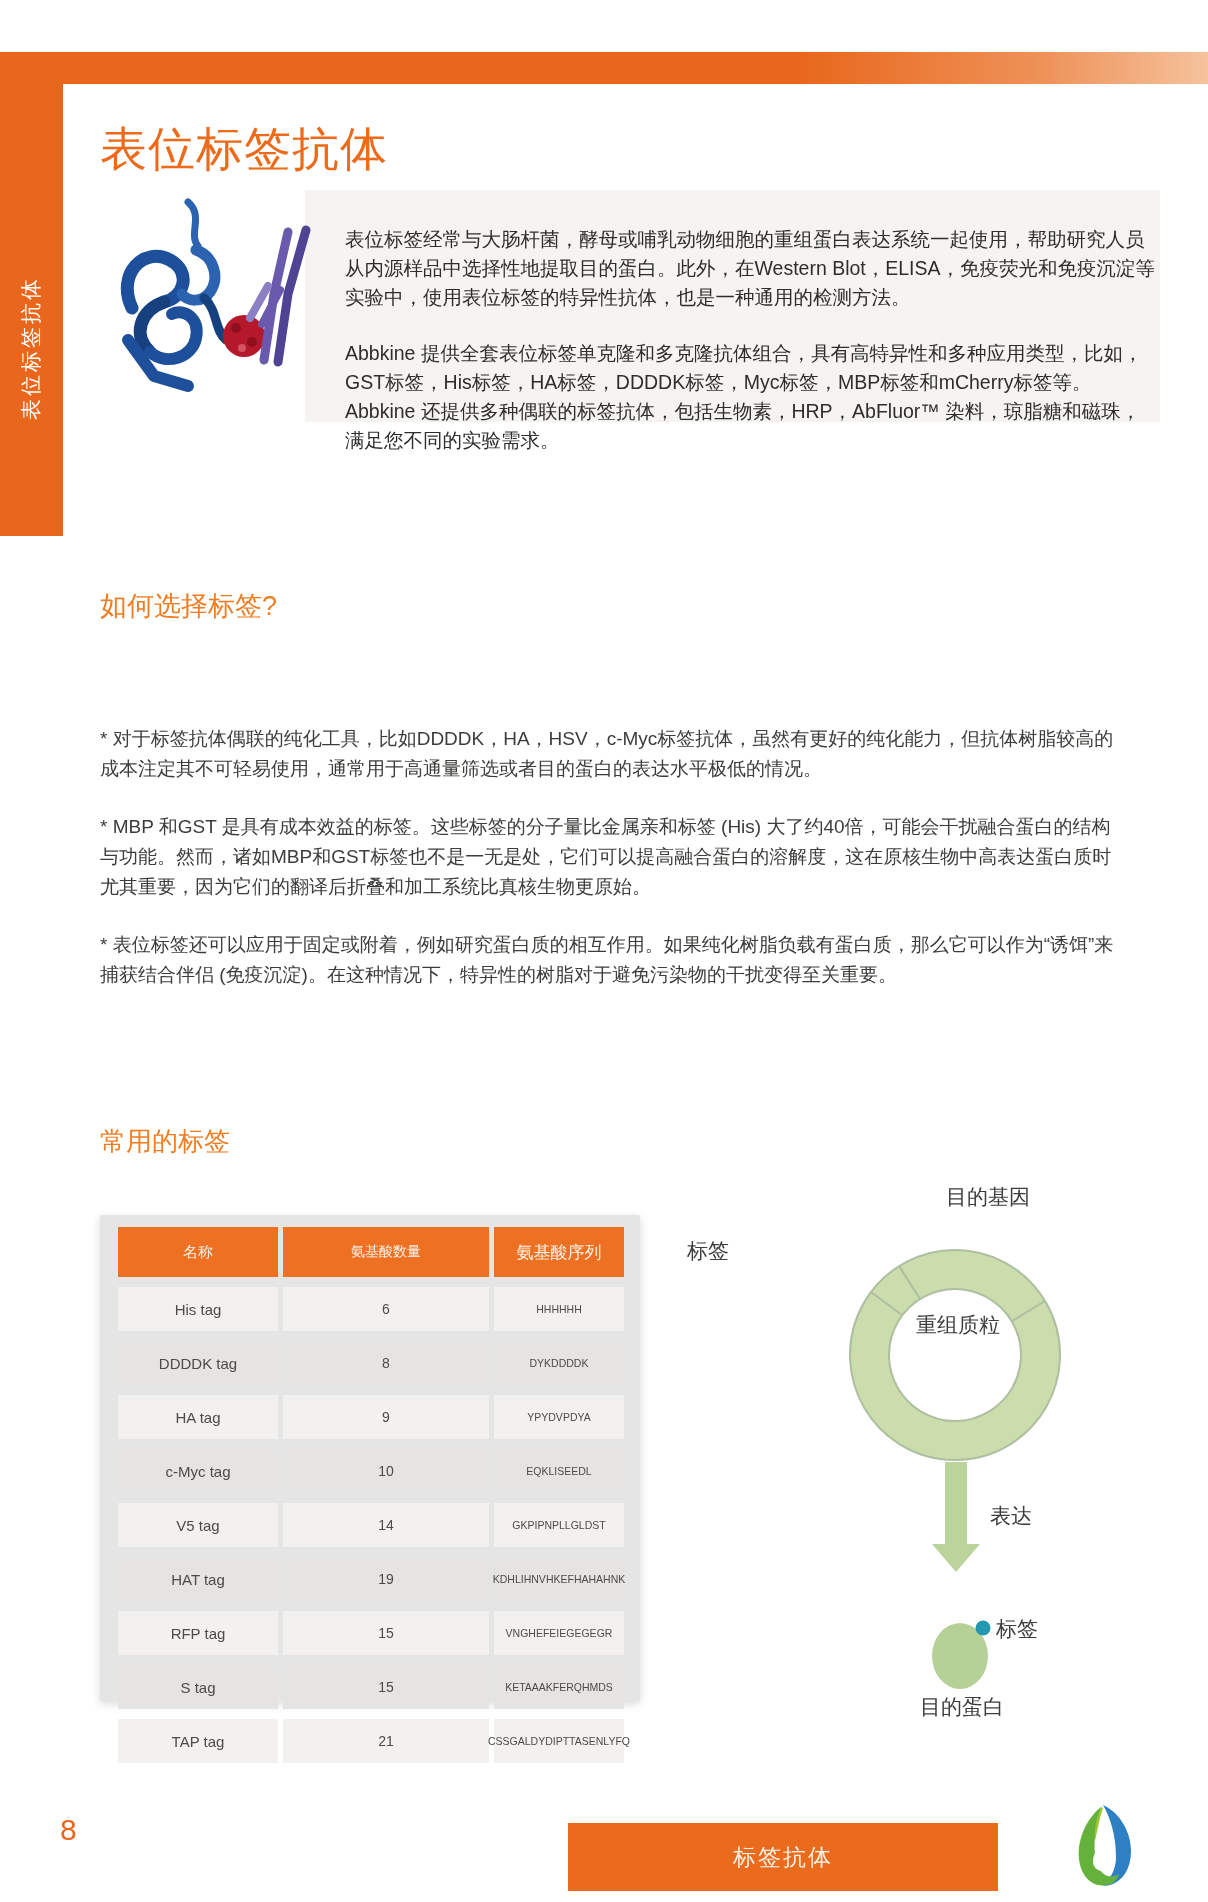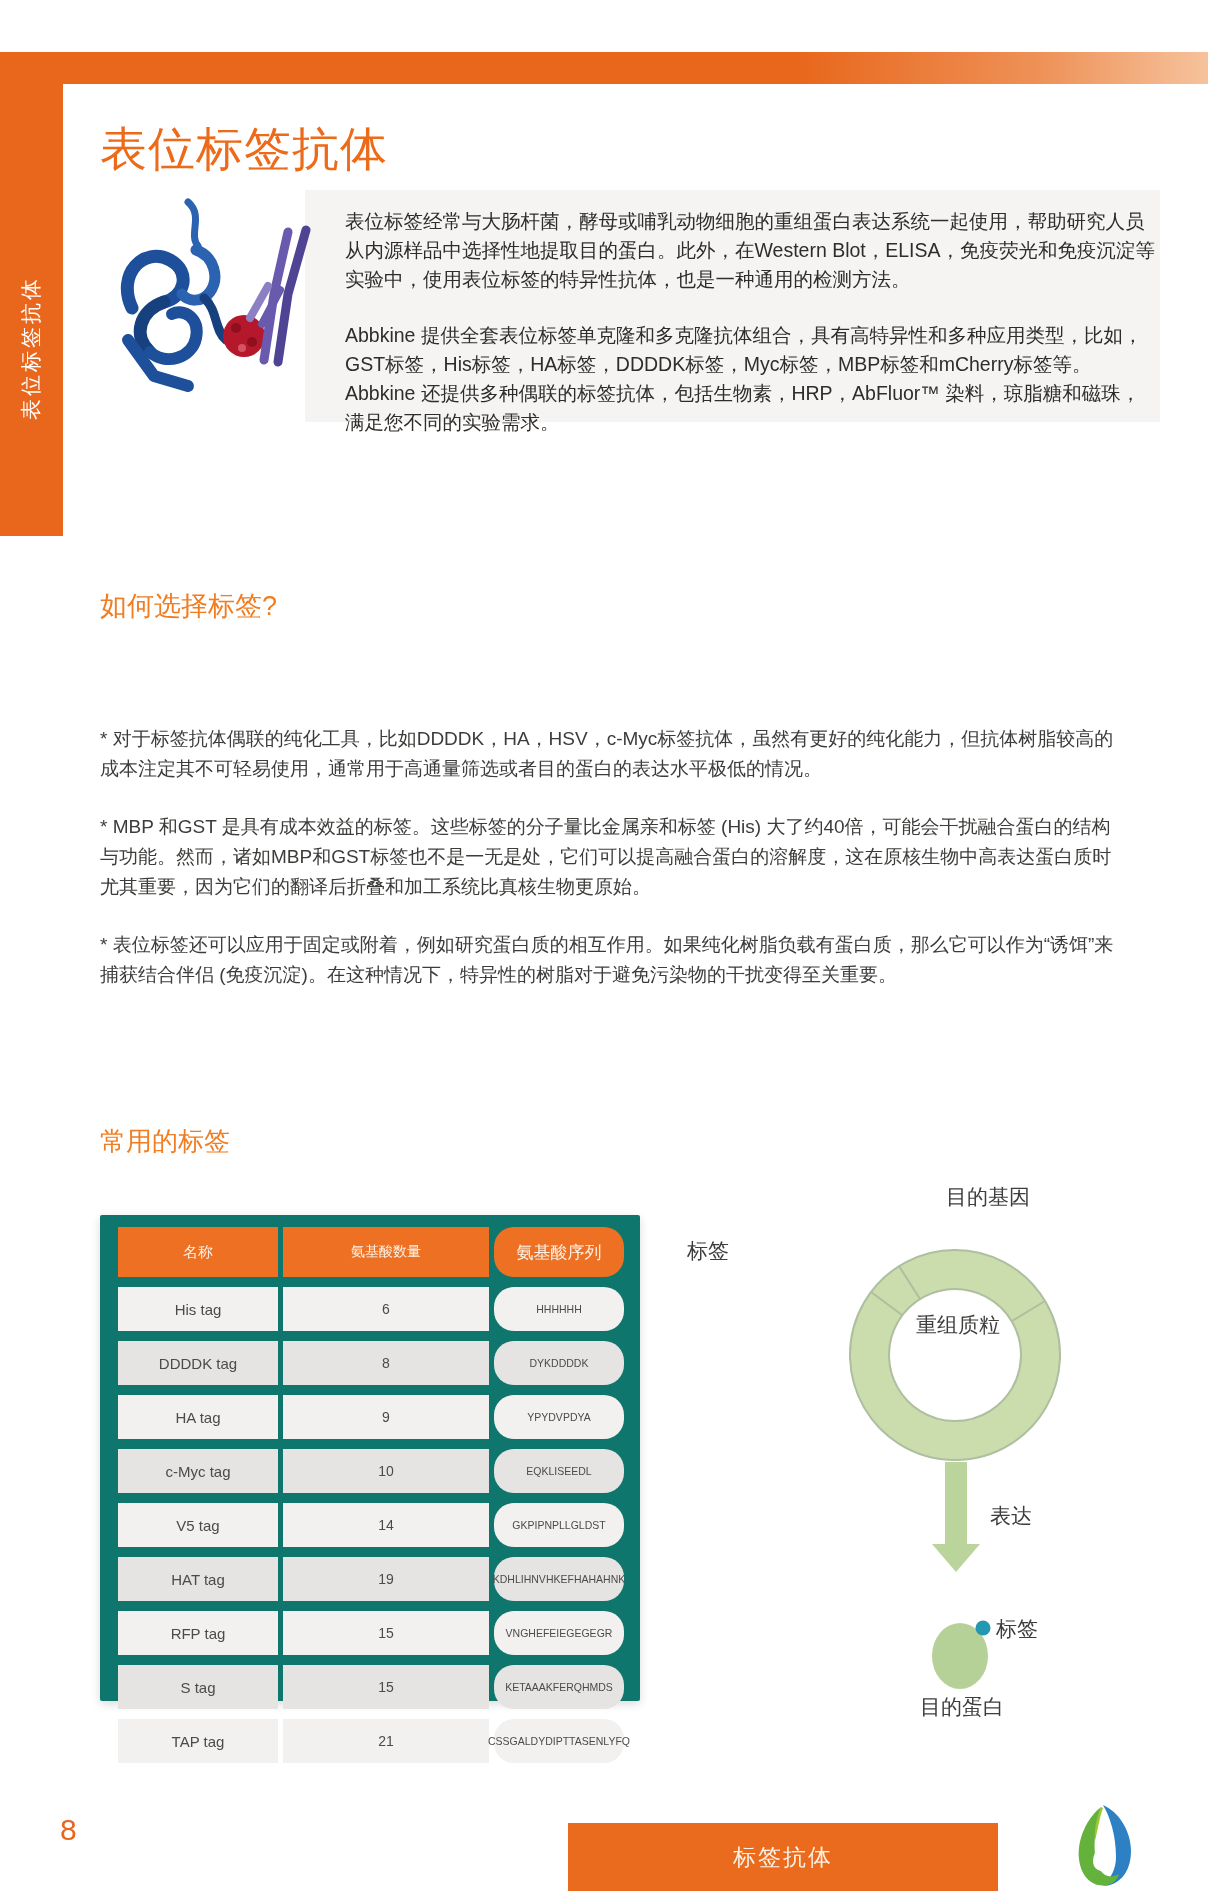--- a/index.html
+++ b/index.html
@@ -26,54 +26,54 @@
     font-size:47px;color:#ec6a19;letter-spacing:1px;
   }
   .intro-panel{
     position:absolute;left:305px;top:190px;width:855px;height:232px;background:#f5f4f2;
   }
   .hero-art{position:absolute;left:92px;top:190px;}
   .intro-text{
     position:absolute;left:345px;top:207px;width:812px;
     font-size:19.5px;line-height:29px;color:#2e2d2b;
   }
-  .intro-text p{margin:0 0 27px 0;}
+  .intro-text p{margin:18px 0 27px 0;}
   
   .h2{position:absolute;font-size:27px;color:#f07d22;}
   .h2.choose{left:100px;top:588px;}
   .h2.common{left:100px;top:1124px;font-size:26px;}
   .choose-intro{
     position:absolute;left:100px;top:638px;font-size:19px;color:#a09e9b;
   }
   .points{
     position:absolute;left:100px;top:724px;width:1018px;
     font-size:19px;line-height:30px;color:#3d3c3a;
   }
   .points p{margin:0 0 28px 0;}
   
   .tag-card{
     position:absolute;left:100px;top:1215px;width:540px;height:486px;
-    background:#0f766e;border-radius:2px;
+    background:#e5e5e5;border-radius:2px;
     box-shadow:0 3px 10px rgba(0,0,0,0.15);
   }
   .thead,.trow{display:flex;gap:5px;margin:0 14px 0 18px;}
   .thead{padding-top:12px;}
   .thcell{
     height:50px;background:#ed7023;color:#fdf2e7;font-size:17px;
     display:flex;align-items:center;justify-content:center;
   }
   .trow{margin-top:10px;}
   .tcell{
     height:44px;display:flex;align-items:center;justify-content:center;
     color:#4c4b49;background:#f2f1ef;
   }
   .trow:nth-child(even) .tcell{background:#e6e4e2;}
   .c0{width:160px;font-size:15px;}
   .c1{width:206px;font-size:14px;}
-  .c2{width:130px;font-size:10.5px;letter-spacing:0;border-radius:20px;}
+  .c2{width:130px;font-size:10.5px;letter-spacing:0;}
   .thcell.c2{font-size:17px;}
   
   .diagram{position:absolute;left:640px;top:1160px;}
   .diagram text{fill:#3e3d3b;font-size:21px;font-family:"Liberation Sans","DejaVu Sans",sans-serif;}
   
   .page-num{position:absolute;left:60px;top:1813px;font-size:30px;color:#e8671c;}
   .footer-bar{
     position:absolute;left:568px;top:1823px;width:430px;height:68px;background:#ea6b1d;
     display:flex;align-items:center;justify-content:center;
     color:#fcf2e6;font-size:23px;letter-spacing:2px;

